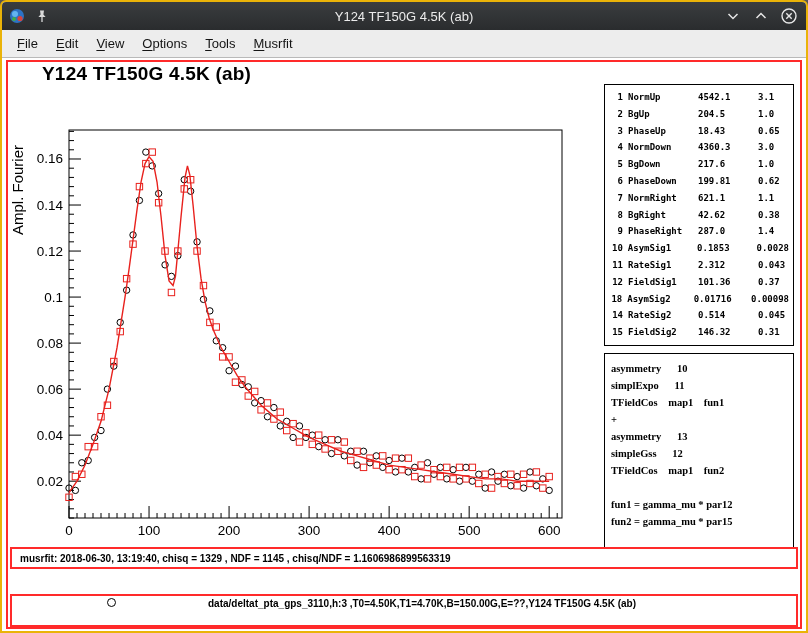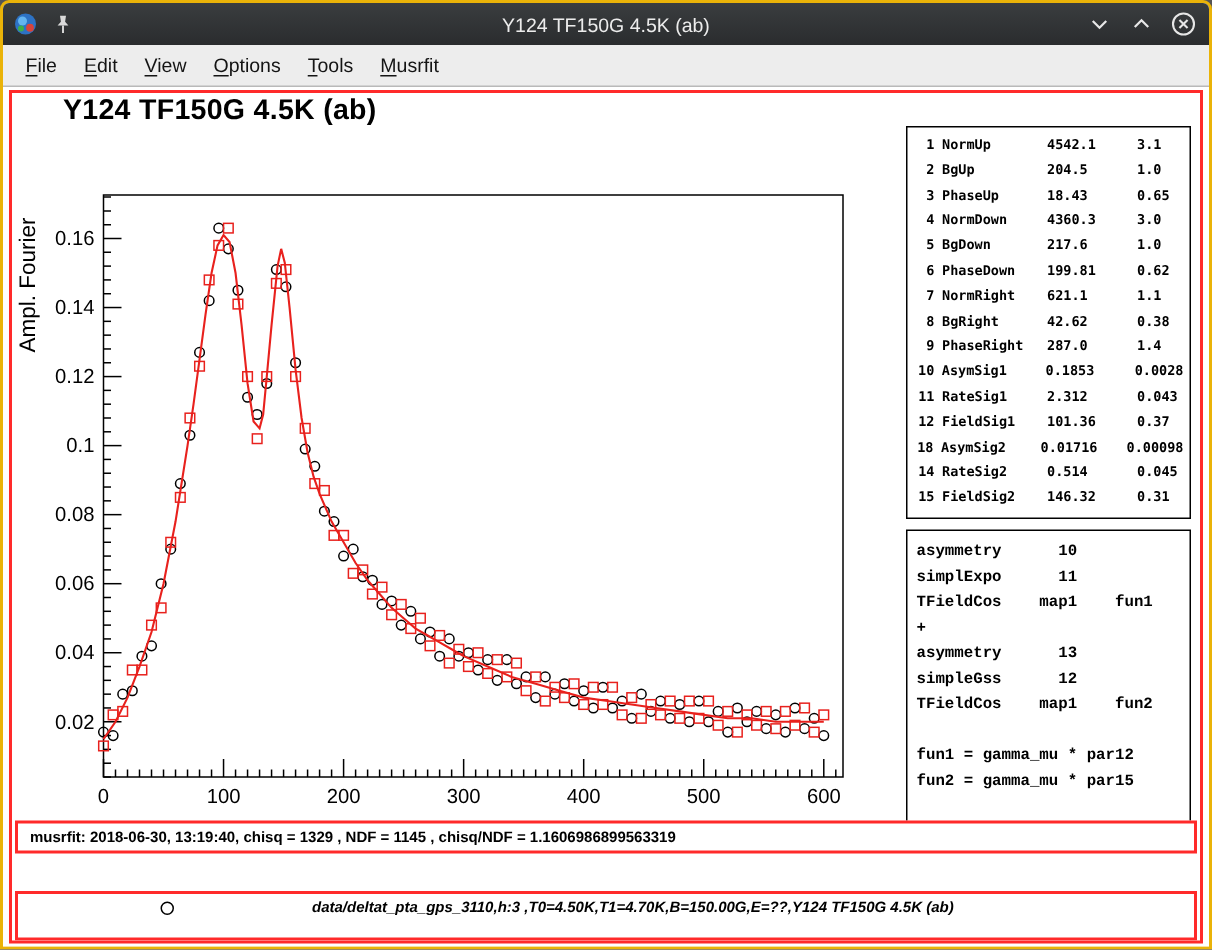--- a/index.html
+++ b/index.html
@@ -30,30 +30,30 @@
   
   .param-box{position:absolute;left:596px;top:22px;width:190px;height:262px;border:1px solid #000;
              font-family:"DejaVu Sans Mono",monospace;font-weight:bold;font-size:9px;
              padding:4px 4px 0 4px;box-sizing:border-box;background:#fff;}
   .param-row{display:flex;height:16.8px;line-height:16.8px;white-space:pre;}
   .param-idx{width:14px;text-align:right;margin-right:5px;}
   .param-name{width:70px;}
   .param-val{width:52px;text-align:left;}
   .param-err{margin-left:8px;}
   .theory-box{position:absolute;left:596px;top:291px;width:190px;height:214px;border:1px solid #000;
-              font-family:Liberation Mono, monospace;font-weight:bold;font-size:10.5px;
+              font-family:Liberation Serif, serif;font-weight:bold;font-size:10.5px;
               padding:6px;box-sizing:border-box;background:#fff;}
   .theory-line{white-space:pre;line-height:17px;min-height:17px;}
   
   .info-strip{position:absolute;left:2px;right:2px;top:485px;height:22px;border:2px solid #ff2a2a;
               box-sizing:border-box;display:flex;align-items:center;padding-left:8px;
               font-size:10px;font-weight:bold;color:#000;background:#fff;}
   .legend-strip{position:absolute;left:2px;right:2px;top:532px;height:33px;border:2px solid #ff2a2a;
                 box-sizing:border-box;padding-top:2px;background:#fff;}
-  .legend-row{display:flex;align-items:center;height:14px;font-style:italic;}
+  .legend-row{display:flex;height:14px;}
   .legend-marker{margin-left:95px;width:7px;height:7px;flex:0 0 7px;}
   .m-circle{border:1.3px solid #000;border-radius:50%;}
   .m-square{border:1.3px solid #e8211d;}
   .legend-text{margin-left:92px;font-size:10px;font-weight:bold;color:#000;white-space:nowrap;}
 </style>
 </head>
 <body>
 
 <div class="window">
 

